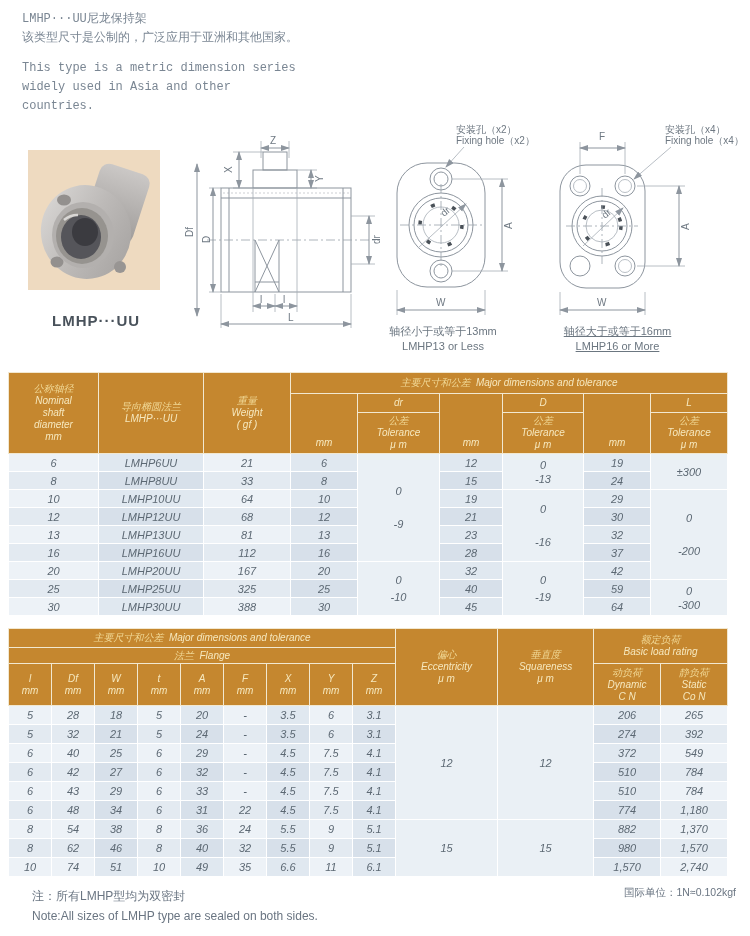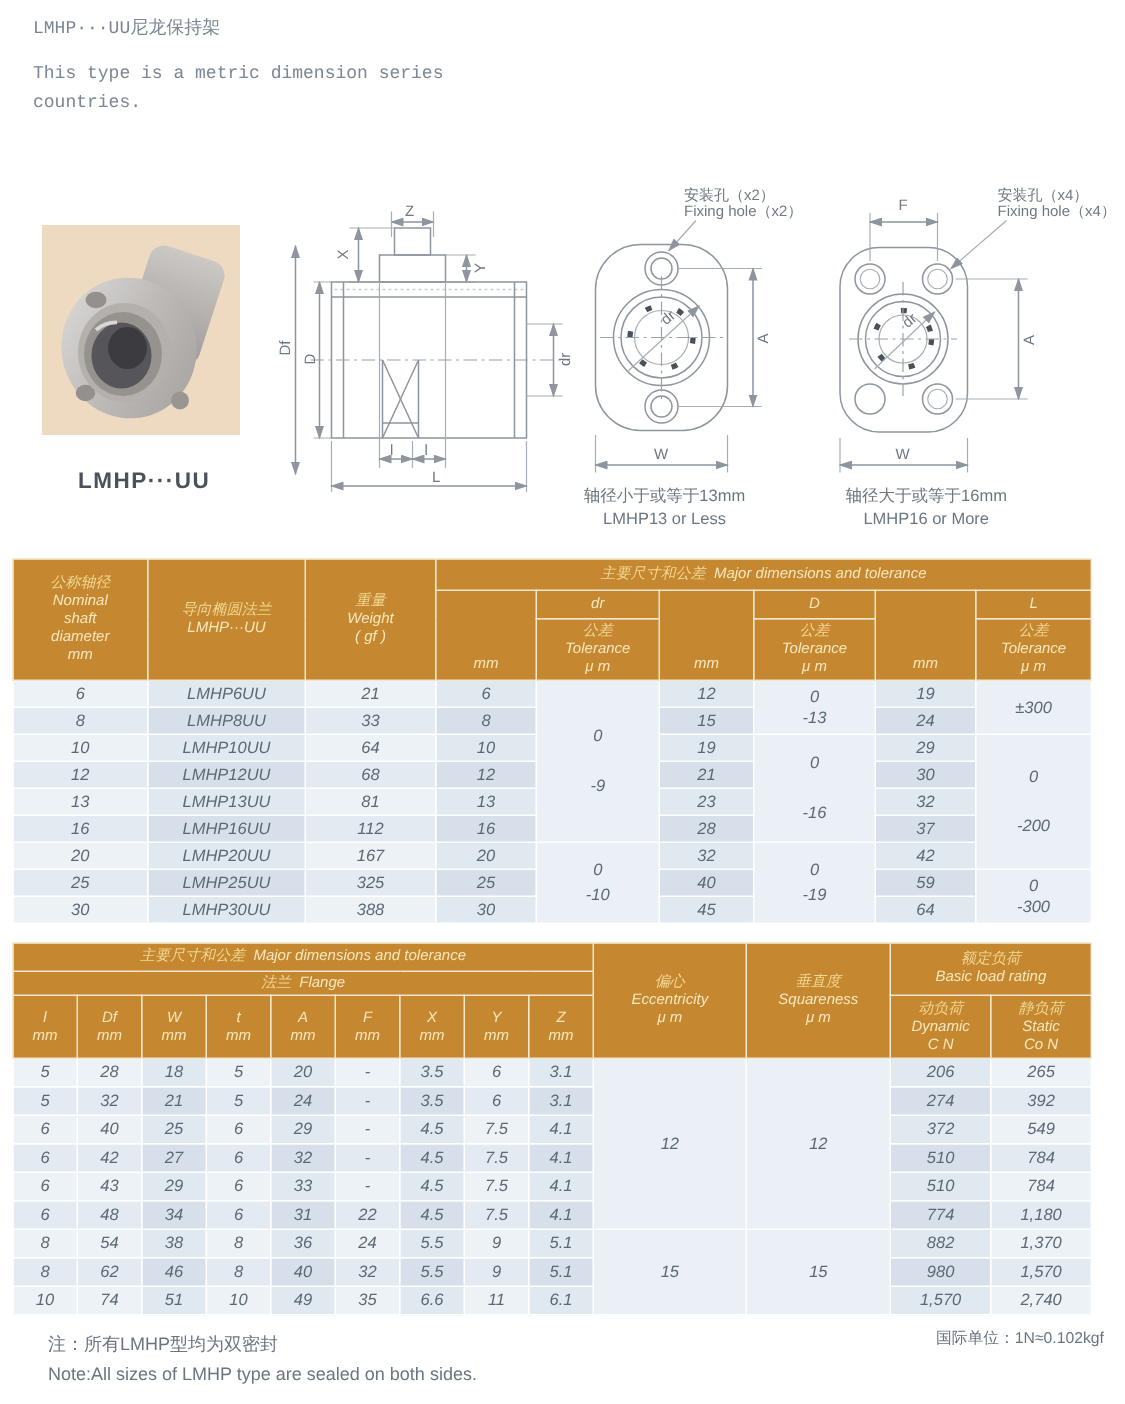--- a/index.html
+++ b/index.html
@@ -45,22 +45,24 @@
   .lh-m span{line-height:17px;}
   .lh-s span{line-height:14px;}
   .foot-l{font-size:12px;color:#6A7582;line-height:20px;}
   .foot-r{font-size:10.5px;color:#6A7582;line-height:16px;text-align:right;}
 </style>
 </head>
 <body>
 
 <div class="abs intro" style="left:22px;top:10px;font-family:Liberation Mono, monospace;">
   <div>LMHP···UU尼龙保持架</div>
+  <div>该类型尺寸是公制的，广泛应用于亚洲和其他国家。</div>
   <div style="height:11px;"></div>
   <div>This type is a metric dimension series</div>
+  <div>widely used in Asia and other</div>
   <div>countries.</div>
 </div>
 
 <svg class="abs" style="left:28px;top:150px;" width="132" height="140" viewBox="0 0 132 140">
   <defs>
     <linearGradient id="met" x1="0" y1="0" x2="1" y2="1">
       <stop offset="0" stop-color="#DEDCDA"></stop>
         <stop offset="0.5" stop-color="#BDBAB8"></stop>
         <stop offset="1" stop-color="#A3A09E"></stop>
     </linearGradient>
@@ -197,21 +199,21 @@
   <text x="54" y="18">F</text>
   <line class="thin" x1="92" y1="64" x2="140" y2="64"></line>
   <line class="thin" x1="92" y1="144" x2="140" y2="144"></line>
   <line class="ln" x1="134" y1="64" x2="134" y2="144" marker-start="url(#arS)" marker-end="url(#arE)"></line>
   <text x="144" y="108" transform="rotate(-90 144 108)">A</text>
   <line class="thin" x1="15" y1="170" x2="15" y2="193"></line>
   <line class="thin" x1="100" y1="170" x2="100" y2="193"></line>
   <line class="ln" x1="15" y1="188" x2="100" y2="188" marker-start="url(#arS)" marker-end="url(#arE)"></line>
   <text x="52" y="184">W</text>
 </svg>
-<div class="abs cap" style="left:545px;top:324px;width:145px;">
+<div class="abs cap" style="left:545px;top:324px;width:145px;text-decoration:underline;">
   <div>轴径大于或等于16mm</div>
   <div>LMHP16 or More</div>
 </div>
 
 <table class="dtab t1">
   <colgroup>
     <col style="width:90px">
       <col style="width:105px">
       <col style="width:87px">
     <col style="width:67px">

